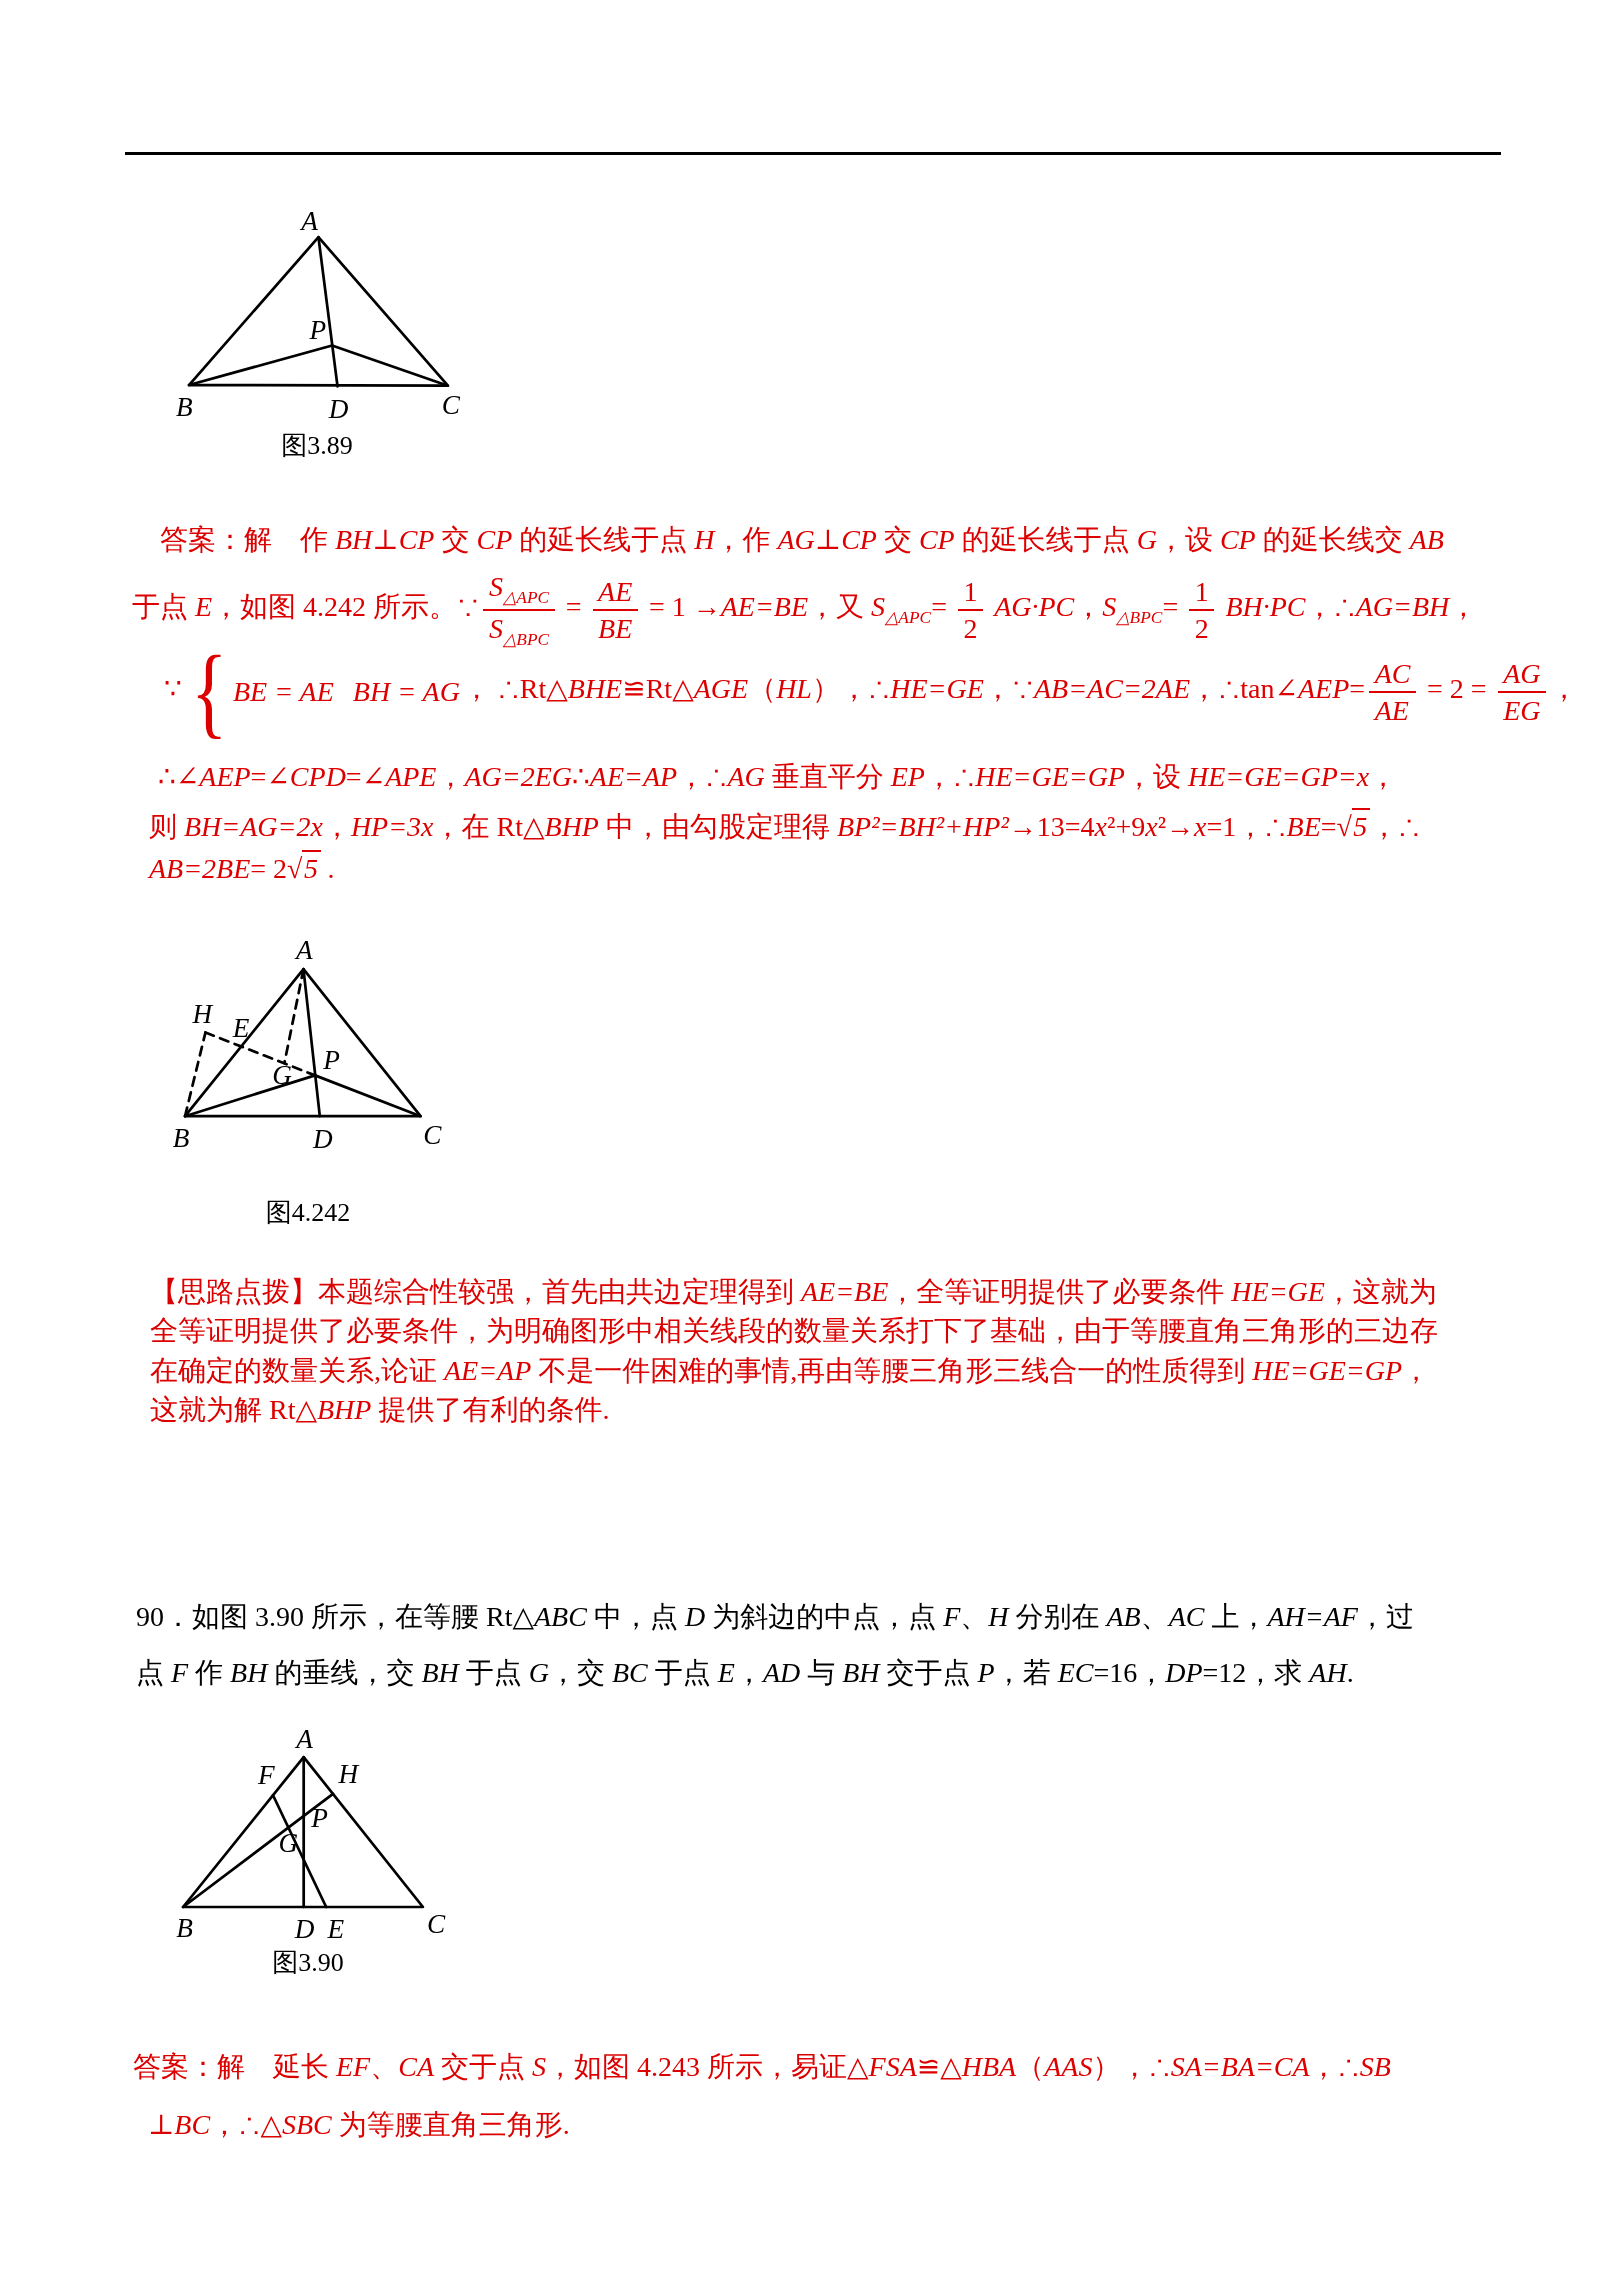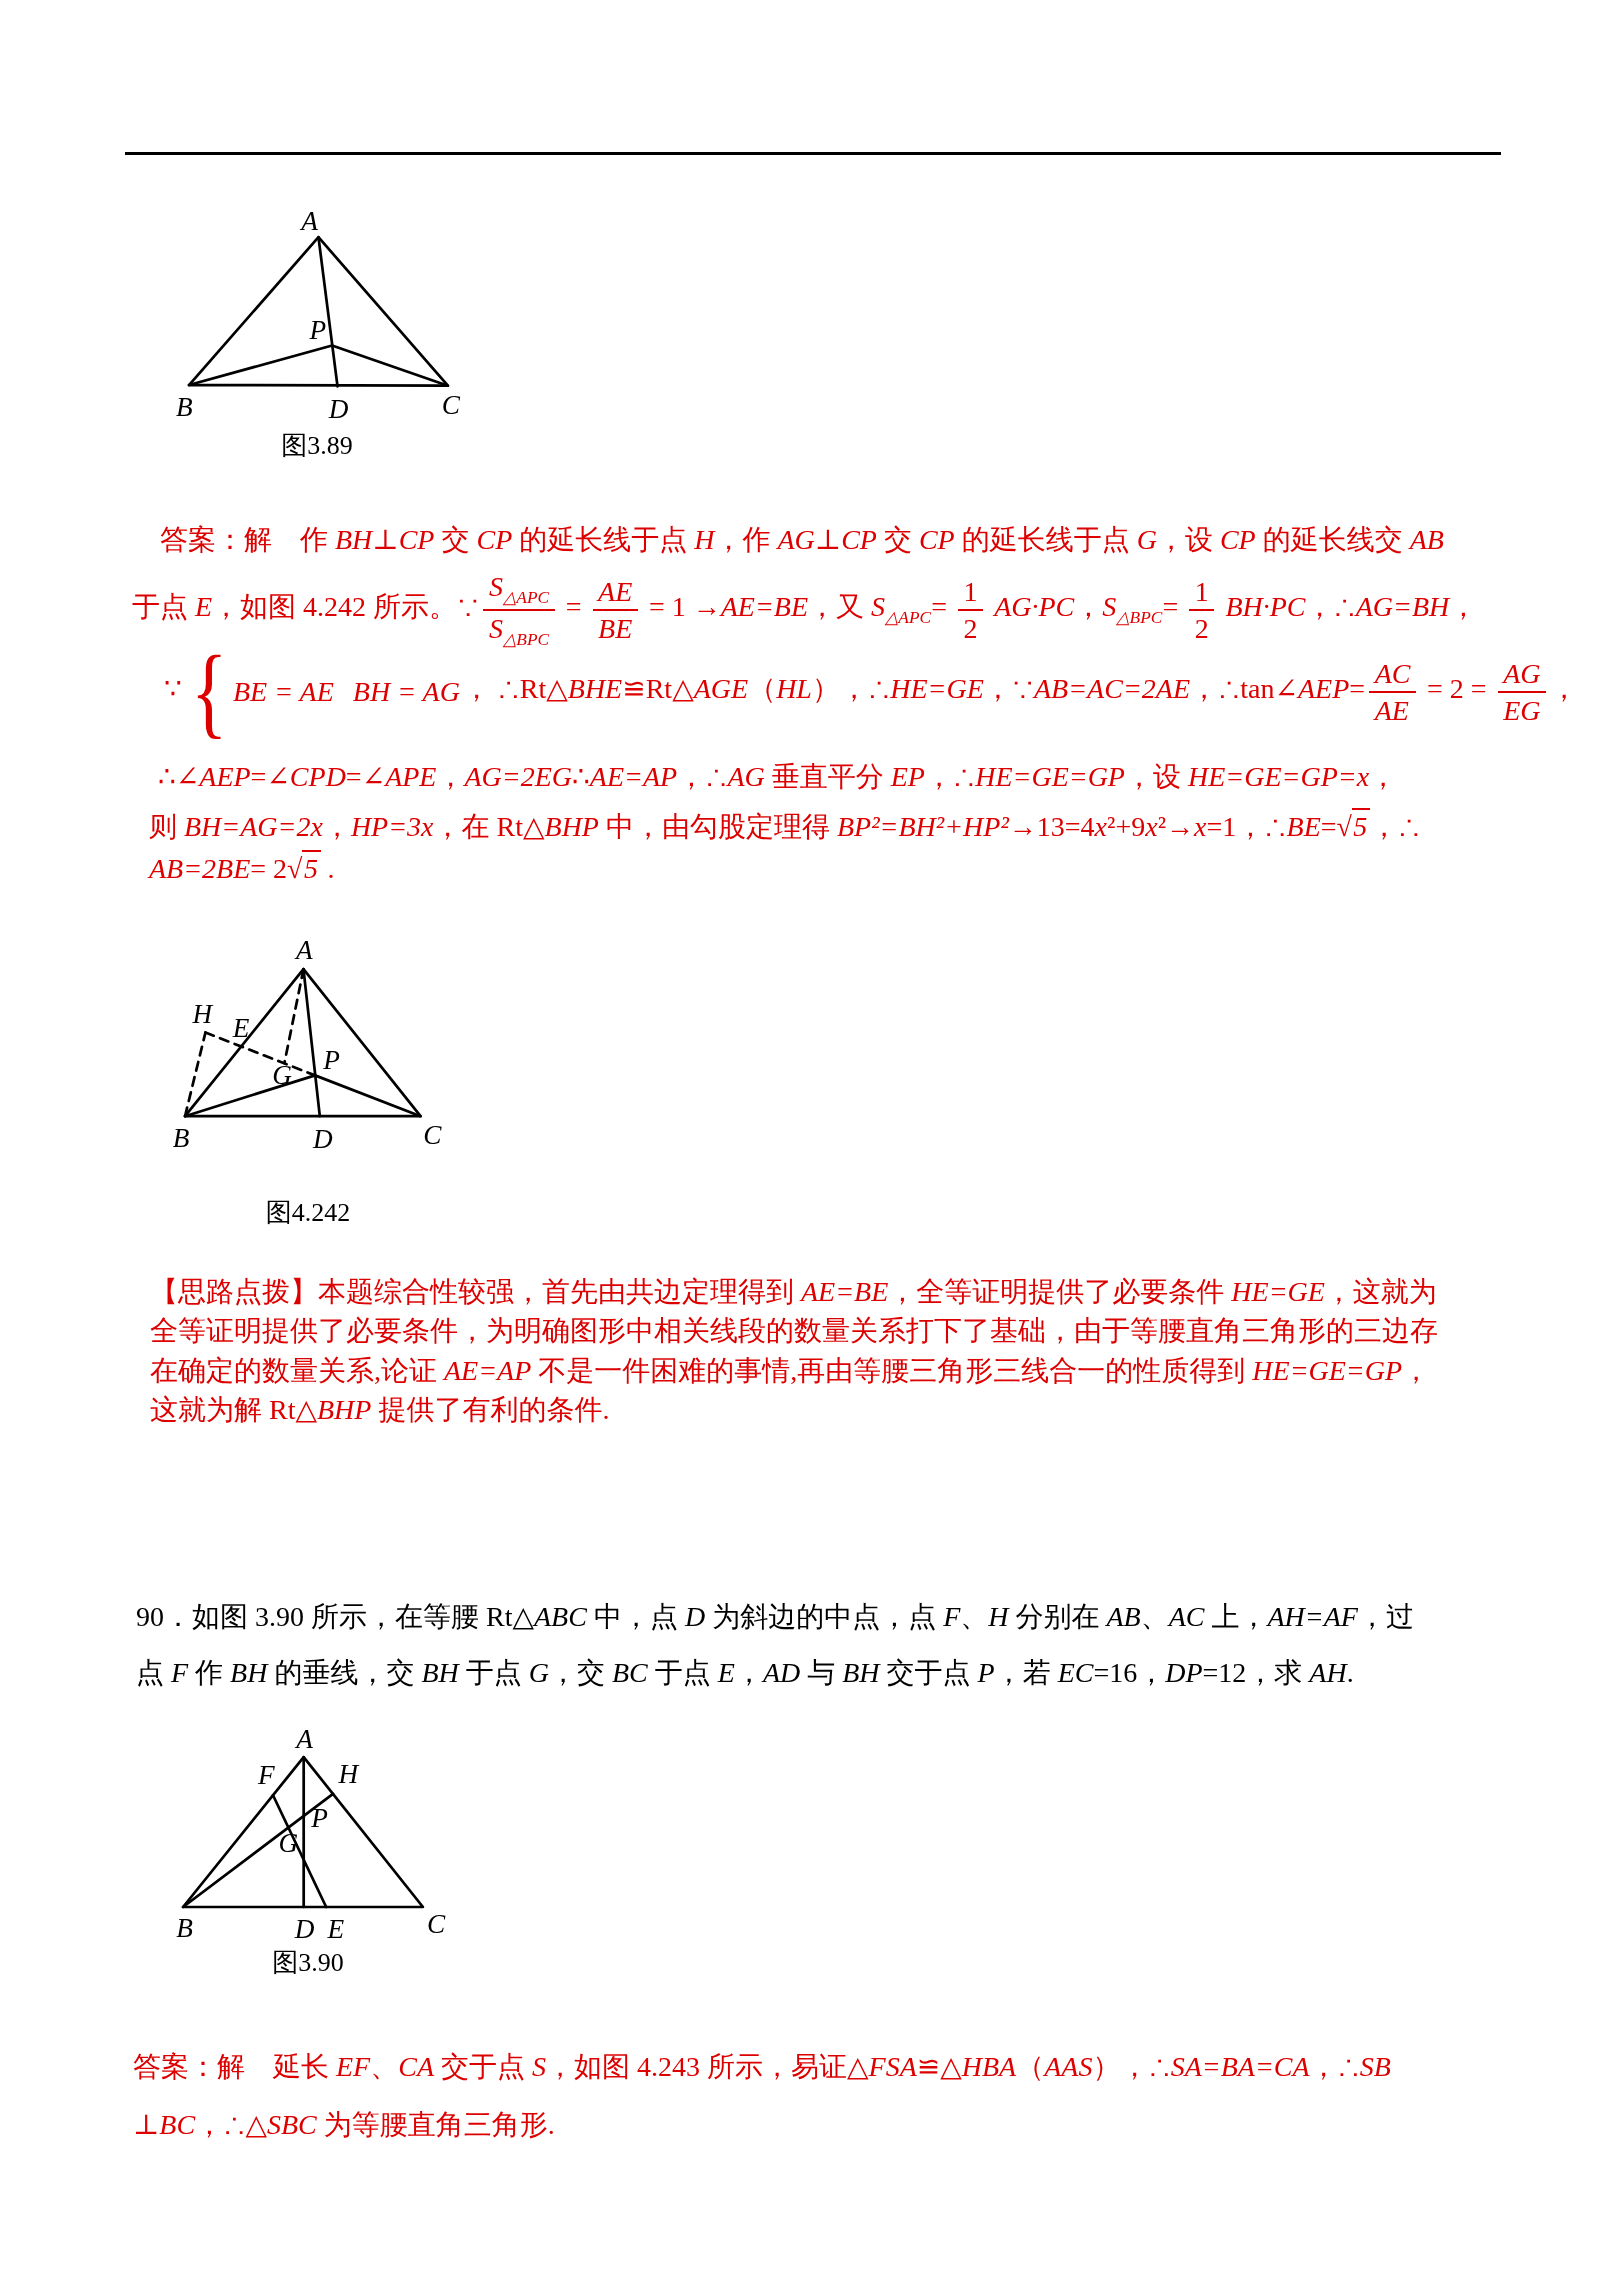--- a/index.html
+++ b/index.html
@@ -127,15 +127,15 @@
   <text x="168" y="172">G</text>
   <text x="18" y="296">B</text>
   <text x="192" y="298">D</text>
   <text x="240" y="298">E</text>
   <text x="386" y="290">C</text>
 </svg>
 <div class="fig-caption" style="left:240px;top:1945px;width:136px;">图3.90</div>
 
 <div>
   <div class="para-line red" style="left:133px;top:2049px;"><span class="text-run">答案：解　延长 </span><span class="math-run">EF</span><span class="text-run">、</span><span class="math-run">CA</span><span class="text-run"> 交于点 </span><span class="math-run">S</span><span class="text-run">，如图 4.243 所示，易证△</span><span class="math-run">FSA</span><span class="text-run">≌△</span><span class="math-run">HBA</span><span class="text-run">（</span><span class="math-run">AAS</span><span class="text-run">），∴</span><span class="math-run">SA=BA=CA</span><span class="text-run">，∴</span><span class="math-run">SB</span></div>
-  <div class="para-line red" style="left:133px;top:2107px;"><span class="text-run">⊥</span><span class="math-run">BC</span><span class="text-run">，∴△</span><span class="math-run">SBC</span><span class="text-run"> 为等腰直角三角形.</span></div>
+  <div class="para-line red" style="left:148px;top:2107px;"><span class="text-run">⊥</span><span class="math-run">BC</span><span class="text-run">，∴△</span><span class="math-run">SBC</span><span class="text-run"> 为等腰直角三角形.</span></div>
 </div>
 
 
 </body></html>

